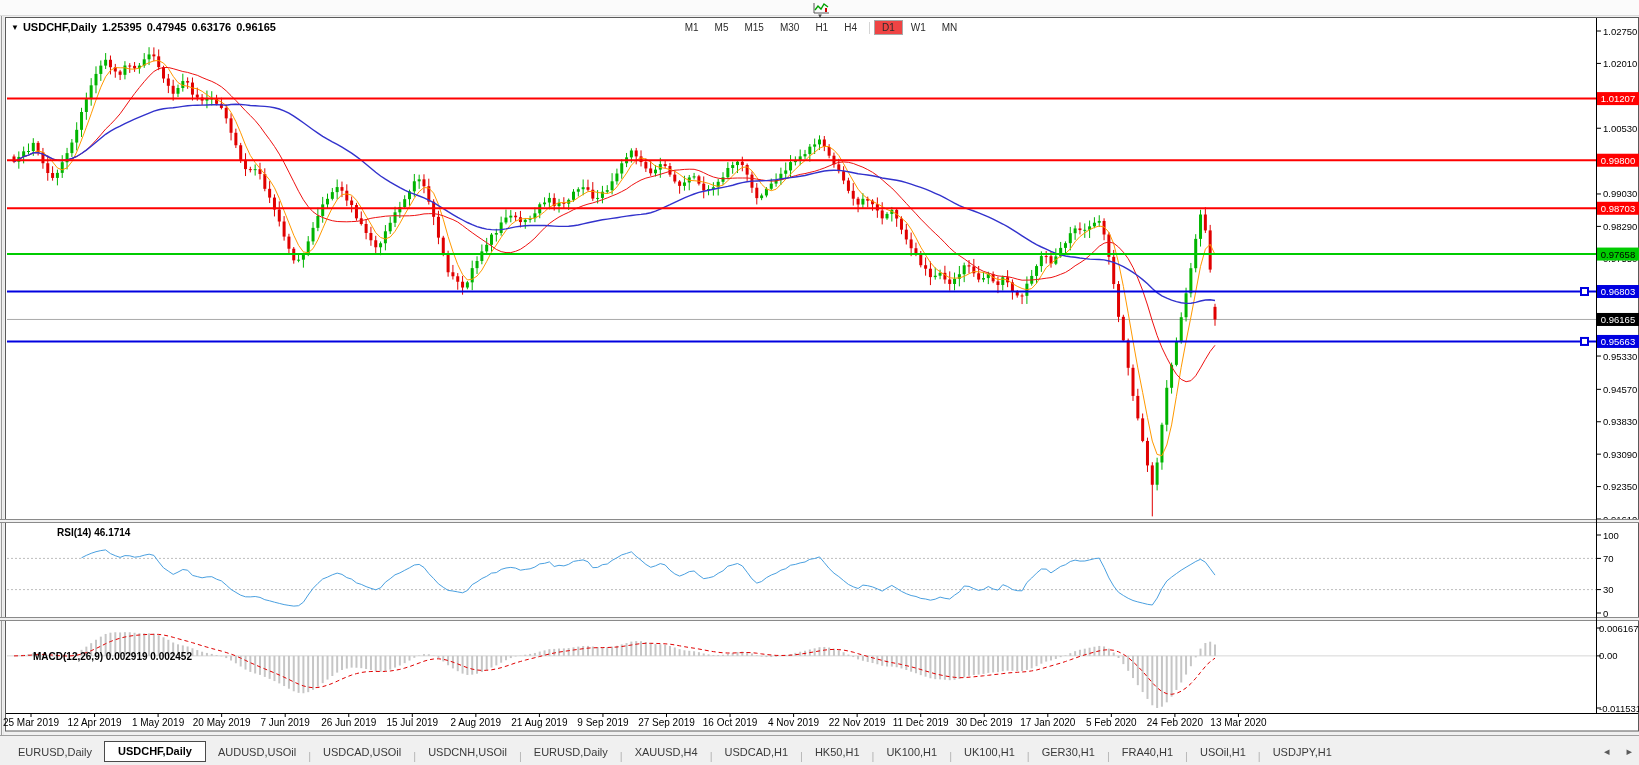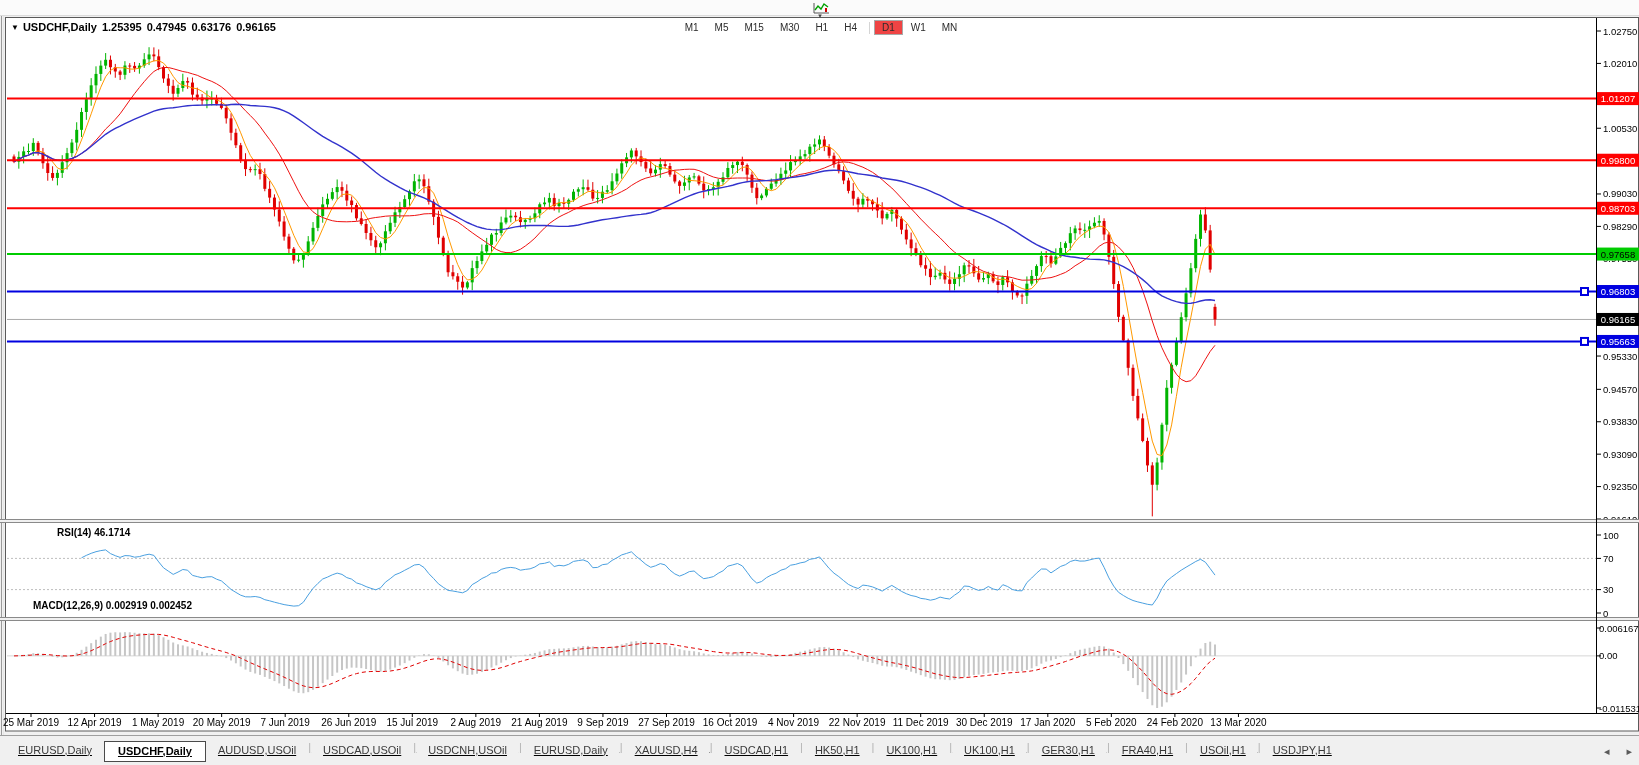--- a/index.html
+++ b/index.html
@@ -24,21 +24,21 @@
   .tf{font-size:10px;color:#2b2b2b;padding:0 7px;height:13px;line-height:13px;border:1px solid transparent;white-space:nowrap;}
   .tf.active{background:#ef4444;border:1px solid #a9a9a9;}
   .tbdiv{width:1px;height:12px;background:#d5d5d5;margin:0 4px;}
 
   
   .chart-header{position:absolute;left:11px;top:21px;z-index:2;font-size:11px;font-weight:700;color:#000;white-space:nowrap;}
   .chart-header .dd{font-size:8px;margin-right:4px;vertical-align:1px;}
   .chart-header span.v{margin-right:5px;}
   .panel-label{position:absolute;z-index:2;font-size:10px;font-weight:700;color:#000;white-space:nowrap;}
   #rsi-label{left:10px;top:527px;margin-left:47px;}
-  #macd-label{left:10px;top:600px;padding-left:23px;}
+  #macd-label{left:10px;top:651px;padding-left:23px;}
 
   
   .tabbar{
     position:absolute;left:0;right:0;top:735px;height:30px;z-index:3;
     background:#f0f0f0;border-top:1px solid #9e9e9e;
     display:flex;align-items:center;padding-left:6px;
   }
   .tab{font-size:11px;color:#3a3a3a;padding:3px 12px 4px;white-space:nowrap;}
   .tab.active{background:#fff;border:1px solid #4a4a4a;font-weight:700;color:#000;padding:3px 13px 4px;}
   .tabdiv{color:#b3b3b3;font-size:11px;}
@@ -947,21 +947,21 @@
   </svg>
 
 <div class="chart-header">
   <span class="dd">▼</span><span class="v">USDCHF,Daily</span><span class="v">1.25395</span><span class="v">0.47945</span><span class="v">0.63176</span><span class="v">0.96165</span>
 </div>
 
 <div id="rsi-label" class="panel-label">RSI(14) 46.1714</div>
 <div id="macd-label" class="panel-label">MACD(12,26,9) 0.002919 0.002452</div>
 
 <div class="tabbar">
-  <div id="tabs" style="display:flex;align-items:flex-start;text-decoration:underline;">
+  <div id="tabs" style="display:flex;align-items:flex-end;">
       <div class="tab">EURUSD,Daily</div>
       <div class="tab active">USDCHF,Daily</div>
       <div class="tab">AUDUSD,USOil</div>
       <span class="tabdiv">|</span>
       <div class="tab">USDCAD,USOil</div>
       <span class="tabdiv">|</span>
       <div class="tab">USDCNH,USOil</div>
       <span class="tabdiv">|</span>
       <div class="tab">EURUSD,Daily</div>
       <span class="tabdiv">|</span>

